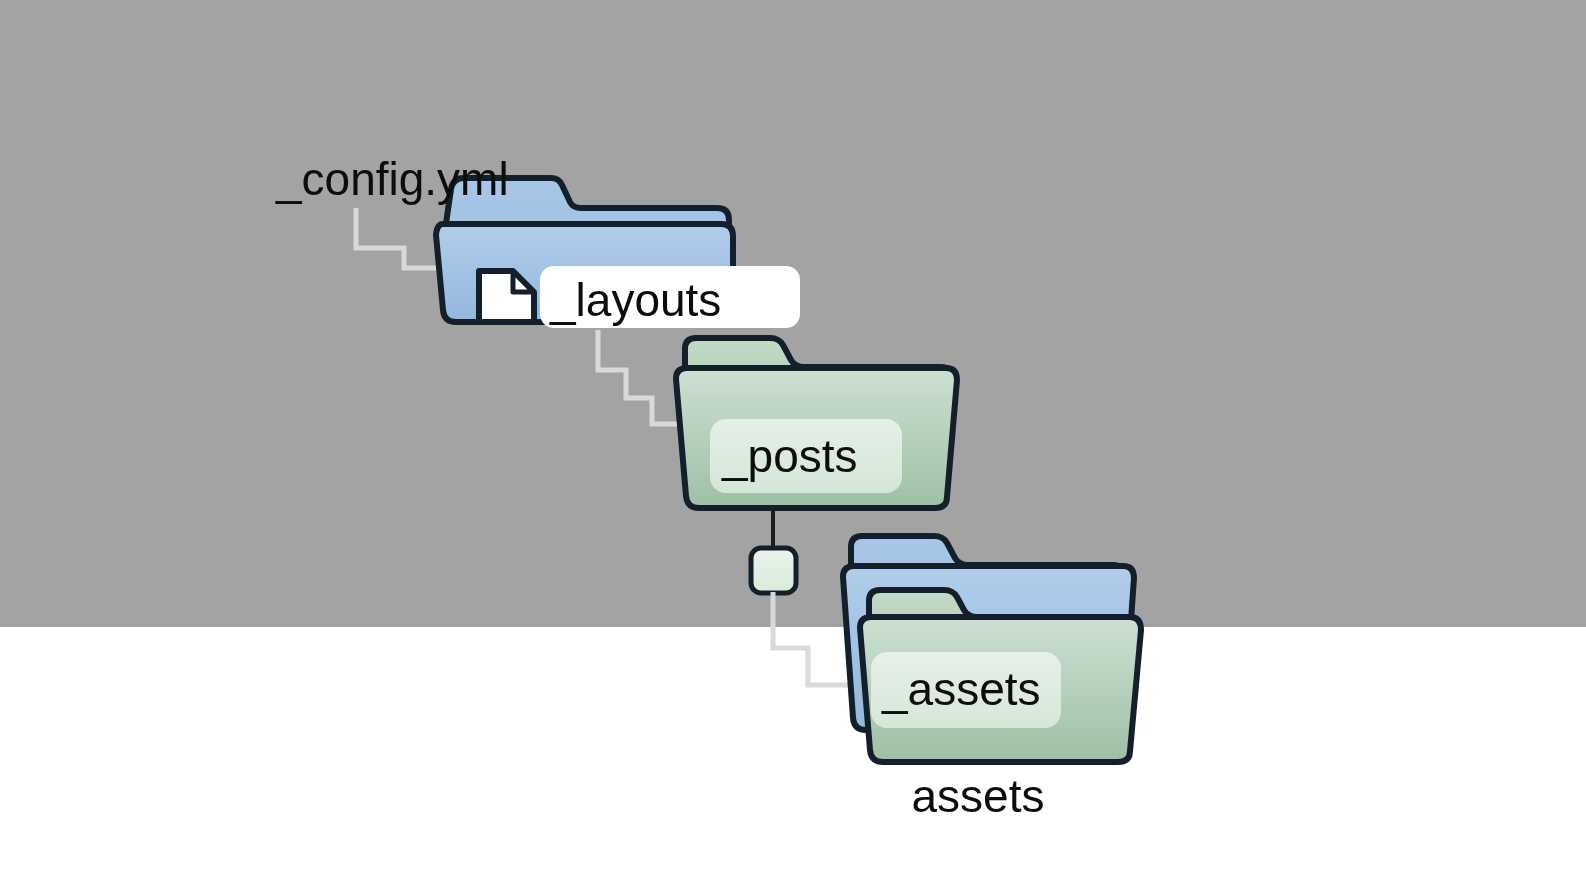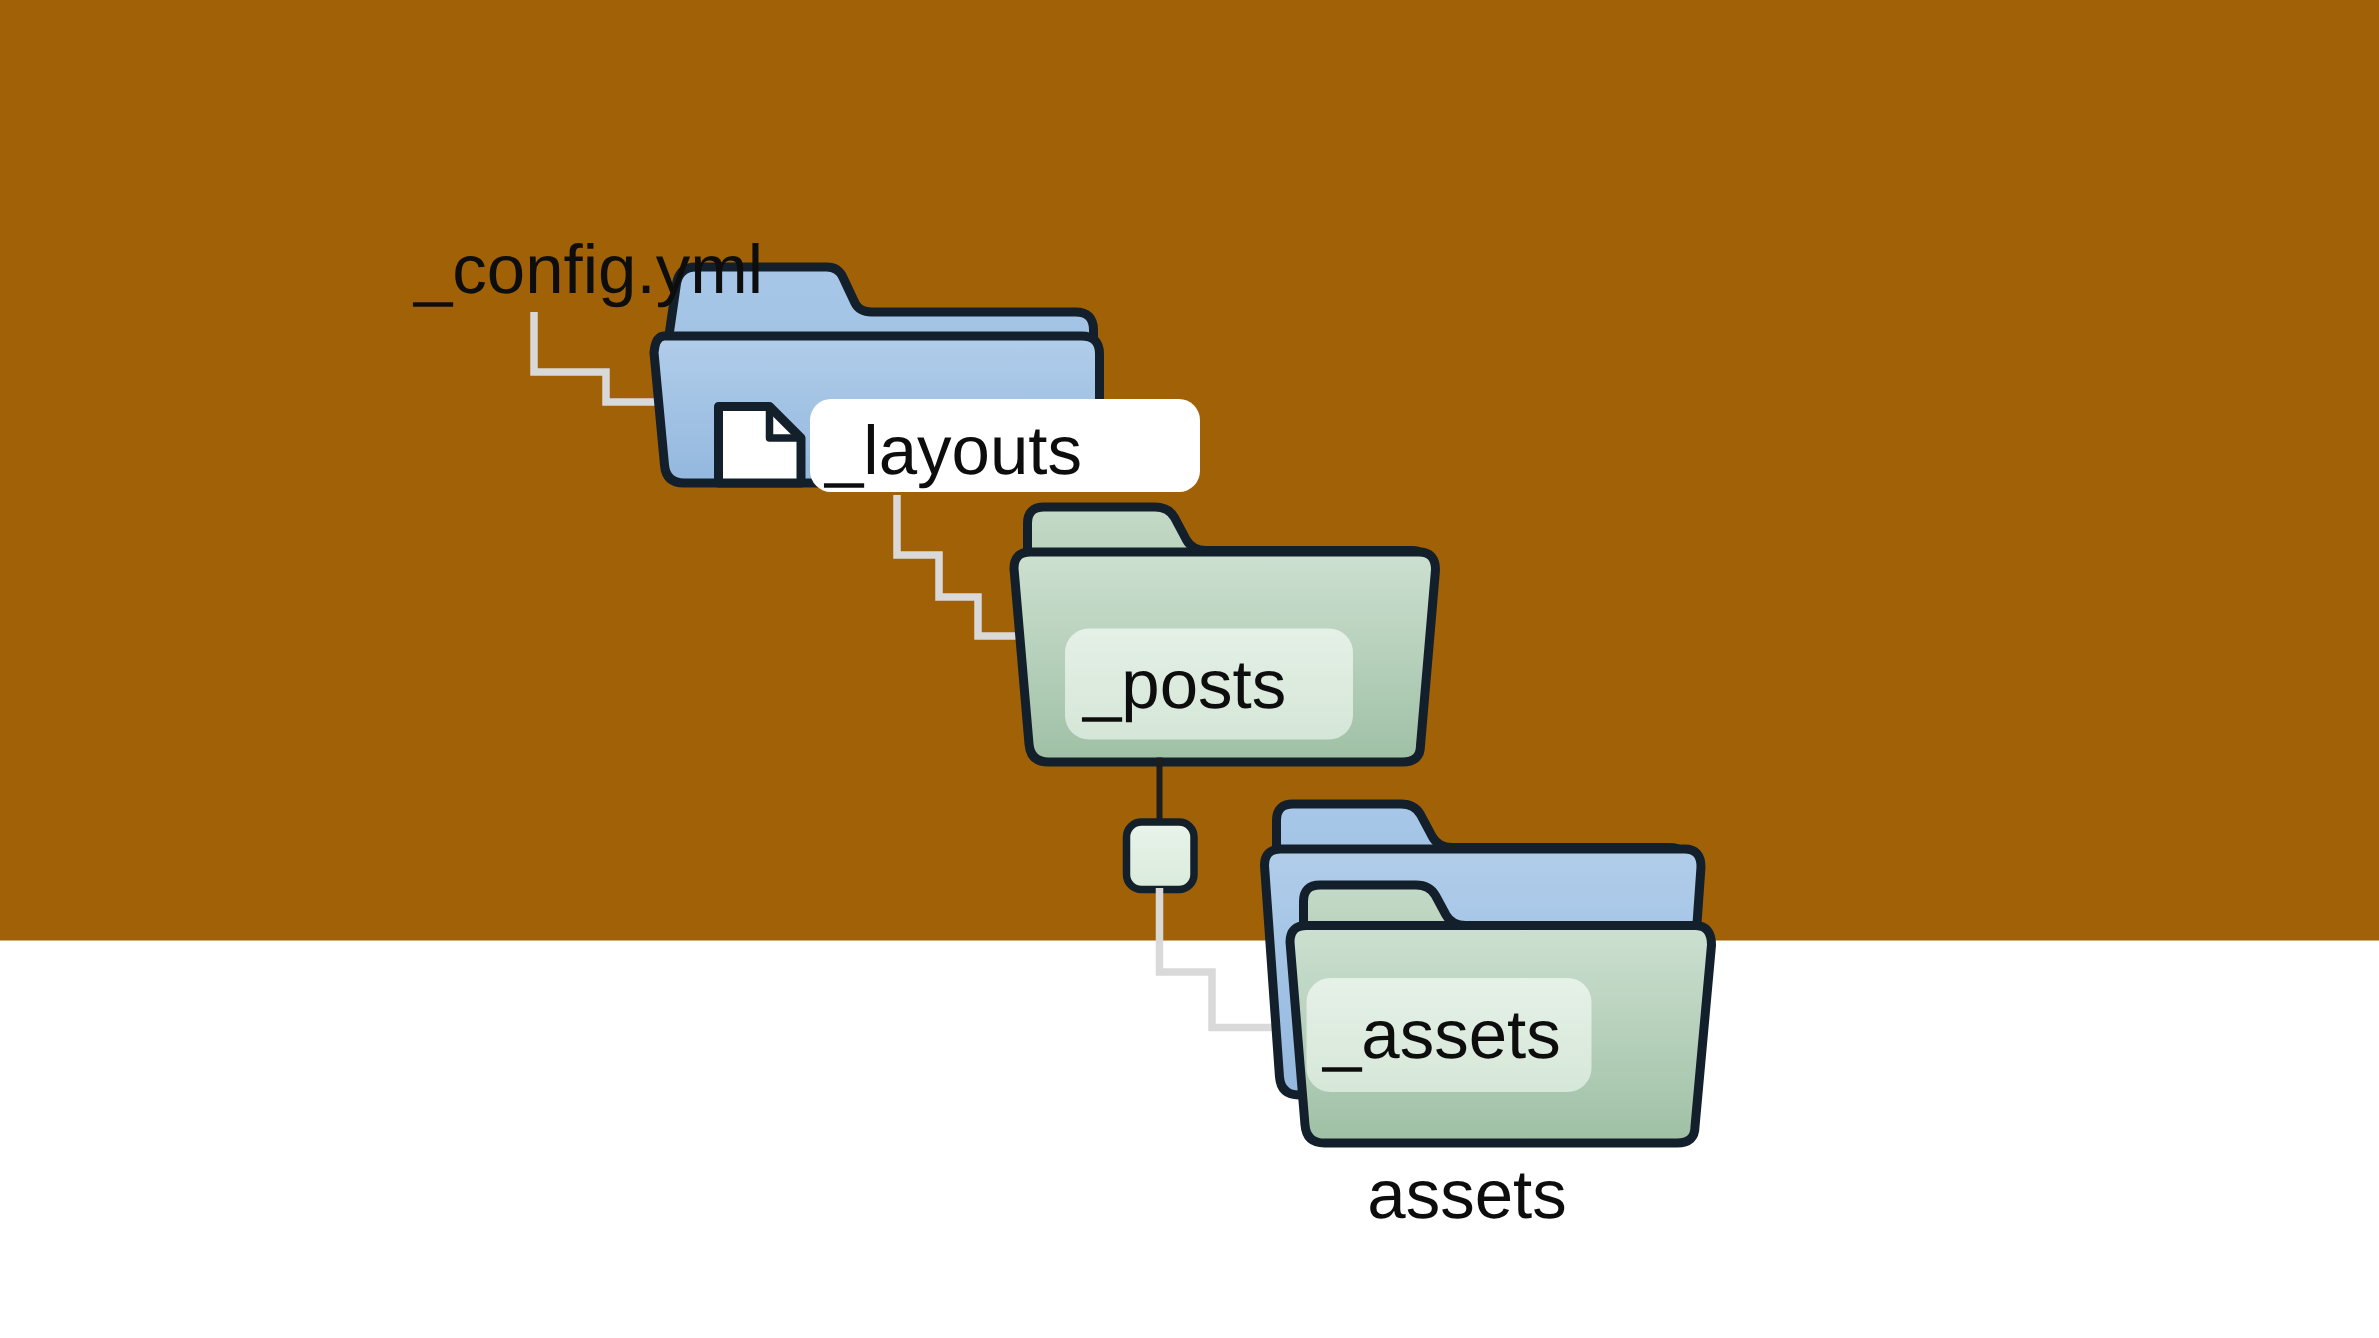--- a/index.html
+++ b/index.html
@@ -10,21 +10,21 @@
   body {
     width: 1586px;
     height: 892px;
     overflow: hidden;
     font-family: "Liberation Sans", sans-serif;
   }
   #canvas {
     position: relative;
     width: 1586px;
     height: 627px;
-    background: #a16207;
+    background: #a3a3a3;
   }
   #diagram-svg {
     position: absolute;
     left: 0;
     top: 0;
     width: 1586px;
     height: 892px;
     display: block;
   }
   .node-label {

